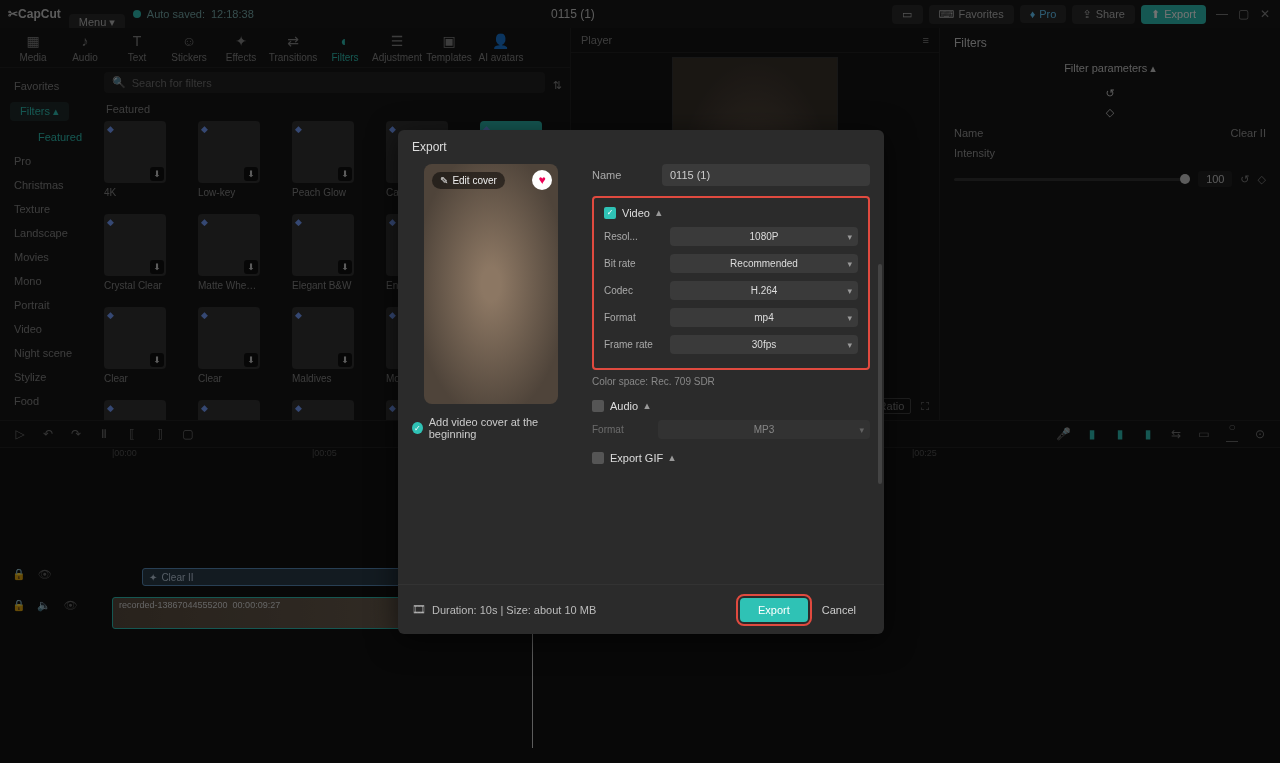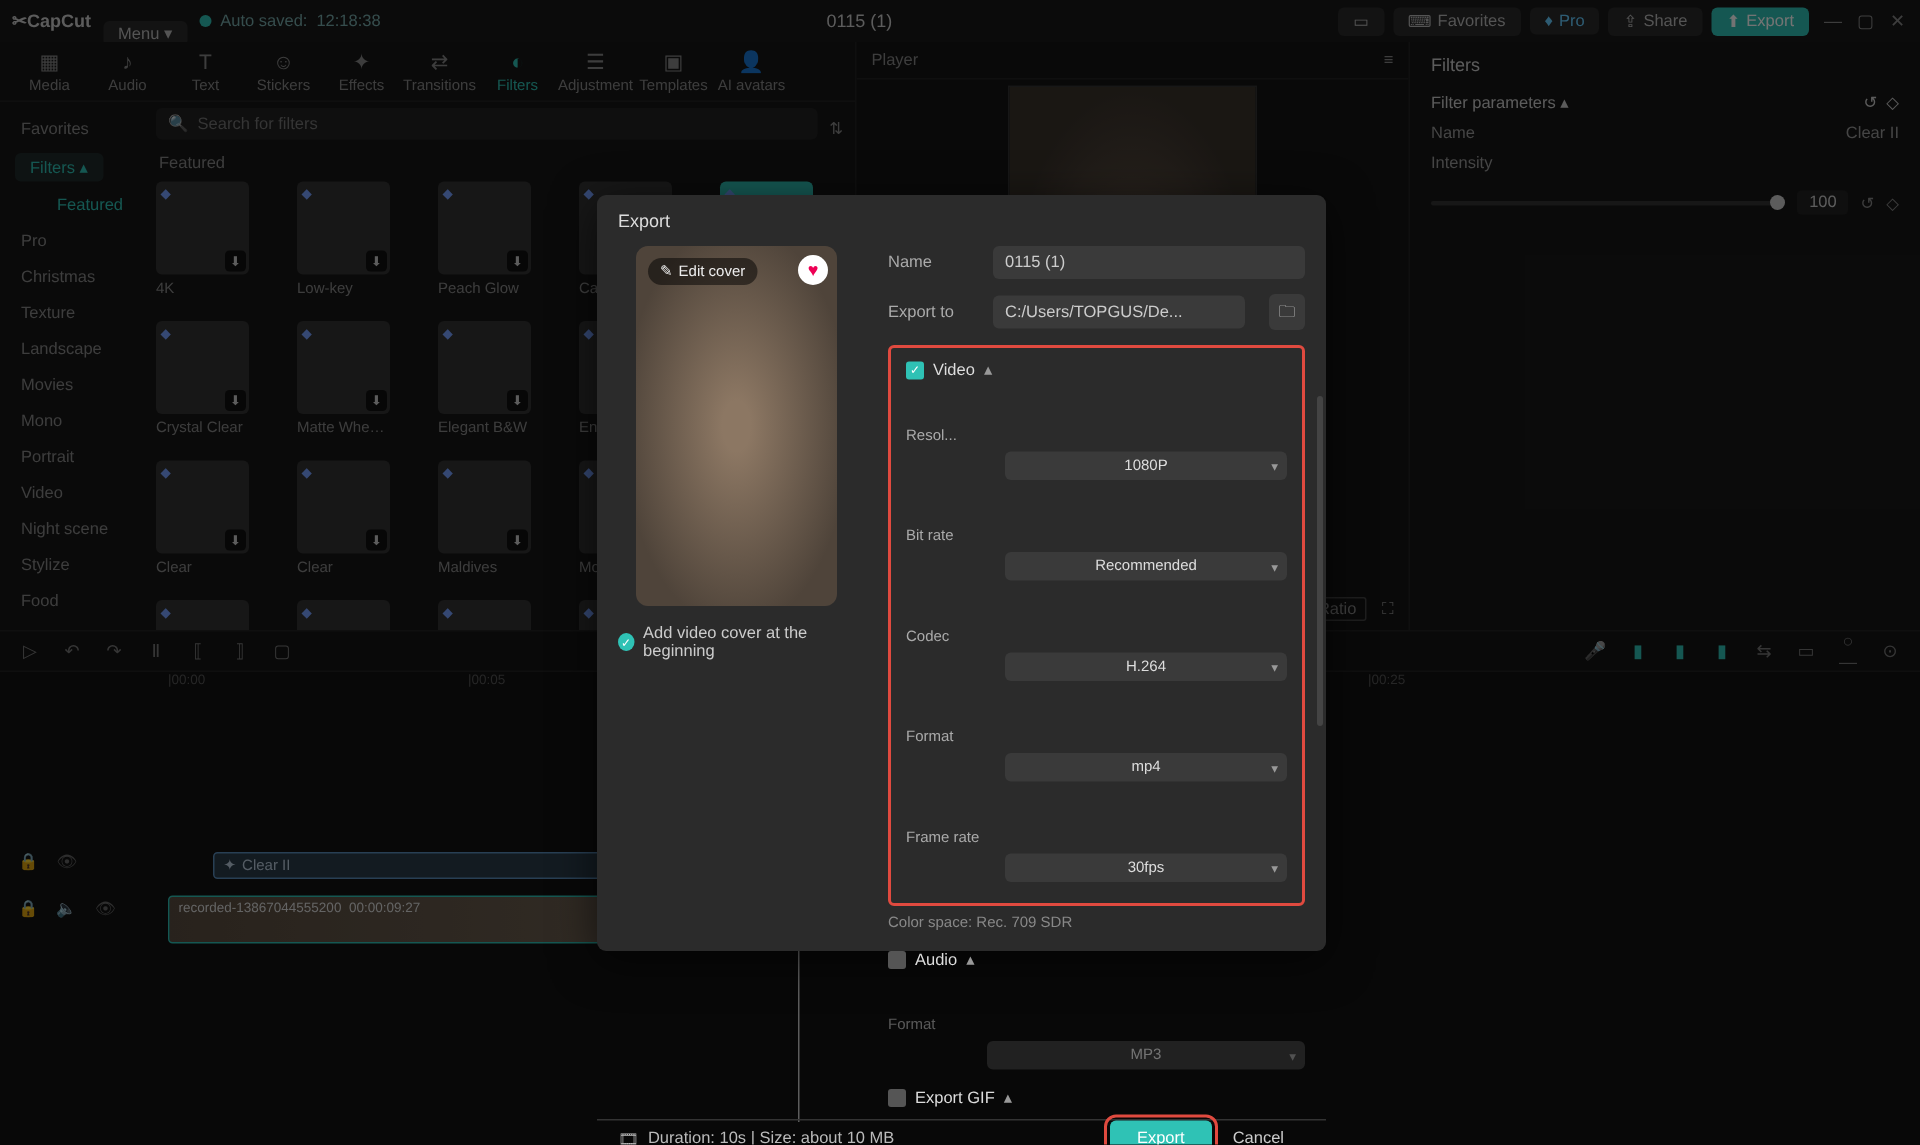--- a/index.html
+++ b/index.html
@@ -39,21 +39,21 @@
 .thumb .label { font-size:10px; color:#888; margin-top:4px; max-width:62px; overflow:hidden; text-overflow:ellipsis; white-space:nowrap;}
 .thumb.highlight .img { background:#2fc2b5; }
 .player-panel { flex:1; background:#151515; border-left:1px solid #222; border-right:1px solid #222; position:relative; display:flex; flex-direction:column;}
 .player-panel .hdr { padding:6px 10px; color:#888; font-size:11px; border-bottom:1px solid #222; display:flex; justify-content:space-between;}
 .player-panel .vid { flex:1; display:flex; align-items:flex-start; justify-content:center; padding-top:4px;}
 .player-panel .vid .frame { width:166px; height:296px; background: radial-gradient(ellipse at center, #6b5a4c 0%, #3a332c 70%); border:1px solid #333;}
 .player-panel .controls { height:28px; display:flex; align-items:center; justify-content:flex-end; gap:10px; padding:0 10px; color:#888; font-size:11px;}
 .right-panel { width:340px; background:#181818; padding:8px 14px; }
 .right-panel .title { color:#ccc; font-size:12px; margin-bottom:12px; }
 .right-panel .row { display:flex; justify-content:space-between; margin:8px 0; font-size:11px; color:#999;}
-.right-panel .hdr2 { display:flex; align-items:center; gap:6px; color:#ccc; font-size:11px; margin-top:6px;}
+.right-panel .hdr2 { display:flex; align-items:center; gap:6px; color:#ccc; font-size:11px; margin-top:6px;flex-direction:column;}
 .right-panel .slider { display:flex; align-items:center; gap:8px; margin-top:12px;}
 .right-panel .slider .track { flex:1; height:3px; background:#333; position:relative; border-radius:2px;}
 .right-panel .slider .track .knob { position:absolute; right:0; top:-4px; width:10px; height:10px; background:#ccc; border-radius:50%;}
 .right-panel .val { background:#222; padding:2px 6px; border-radius:3px; color:#ccc; font-size:11px; min-width:34px; text-align:center;}
 .toolbar-row { height:28px; background:#141414; border-top:1px solid #222; border-bottom:1px solid #222; display:flex; align-items:center; padding:0 12px; gap:12px; color:#777; font-size:12px;}
 .toolbar-row .sp { flex:1; }
 .toolbar-row .ic { width:16px; text-align:center; }
 .timeline { background:#121212; height:315px; position:relative; padding:0 12px;}
 .timeline .ruler { height:20px; margin-left:100px; color:#555; font-size:9px; position:relative; display:flex;}
 .timeline .ruler .tick { width:200px; }
@@ -79,21 +79,21 @@
 .modal .frow { display:flex; align-items:center; margin-bottom:10px; gap:10px;}
 .modal .frow .lab { width:60px; color:#aaa; }
 .modal .frow .inp { flex:1; background:#3a3a3a; border-radius:4px; padding:5px 8px; color:#ccc; display:flex; justify-content:space-between; align-items:center;}
 .modal .frow .folderbtn { width:24px; height:24px; background:#3a3a3a; border-radius:4px; display:flex; align-items:center; justify-content:center; color:#ccc; margin-left:6px;}
 .modal .video-box { border:2px solid #e04a3f; border-radius:4px; padding:8px 10px 6px 10px; margin-top:4px;}
 .modal .secthdr { display:flex; align-items:center; gap:6px; color:#ddd; font-size:11px; margin-bottom:8px;}
 .modal .secthdr .chk { width:12px; height:12px; border-radius:2px; background:#2fc2b5; display:flex; align-items:center; justify-content:center; color:#fff; font-size:8px;}
 .modal .secthdr .chk.off { background:#555; }
 .modal .selrow { display:flex; align-items:center; margin-bottom:8px; gap:10px;}
 .modal .selrow .lab { width:56px; color:#aaa; font-size:10px; overflow:hidden; text-overflow:ellipsis; white-space:nowrap;}
-.modal .selrow .sel { flex:1; background:#3a3a3a; border-radius:4px; padding:4px 8px; color:#ddd; display:flex; align-items:center; justify-content:center; position:relative; font-size:10px;margin-top:40px;}
+.modal .selrow .sel { flex:1; background:#3a3a3a; border-radius:4px; padding:4px 8px; color:#ddd; display:flex; align-items:center; justify-content:center; position:relative; font-size:10px;}
 .modal .selrow .sel .chev { position:absolute; right:6px; color:#999; font-size:9px;}
 .modal .note { color:#888; font-size:10px; margin:6px 0 12px 0;}
 .modal .scrollbar { position:absolute; right:-12px; top:100px; width:4px; height:220px; background:#444; border-radius:2px;}
 .modal .mfoot { height:50px; display:flex; align-items:center; padding:0 14px; border-top:1px solid #333;}
 .modal .mfoot .dur { display:flex; align-items:center; gap:6px; color:#bbb; font-size:11px;}
 .modal .mfoot .sp { flex:1; }
 .modal .mfoot .exportbtn { background:#2fc2b5; color:#fff; padding:6px 18px; border-radius:4px; font-size:11px; outline:2px solid #e04a3f; outline-offset:2px;}
 .modal .mfoot .cancelbtn { color:#ccc; padding:6px 14px; font-size:11px;}
 </style>
 </head>
@@ -432,25 +432,20 @@
       <div class="addcover">
         <span class="cb">✓</span>
         <span>Add video cover at the beginning</span>
       </div>
     </div>
     <div class="form">
       <div class="frow">
         <span class="lab">Name</span>
         <span class="inp">0115 (1)</span>
       </div>
-      <div class="frow">
-        <span class="lab">Export to</span>
-        <span class="inp">C:/Users/TOPGUS/De...</span>
-        <span class="folderbtn">🗀</span>
-      </div>
 
       <div class="video-box">
         <div class="secthdr">
           <span class="chk">✓</span>
           <span>Video</span>
           <span style="color:#999;">▴</span>
         </div>
         <div id="vidsettings">
             <div class="selrow">
               <span class="lab">Resol...</span>

